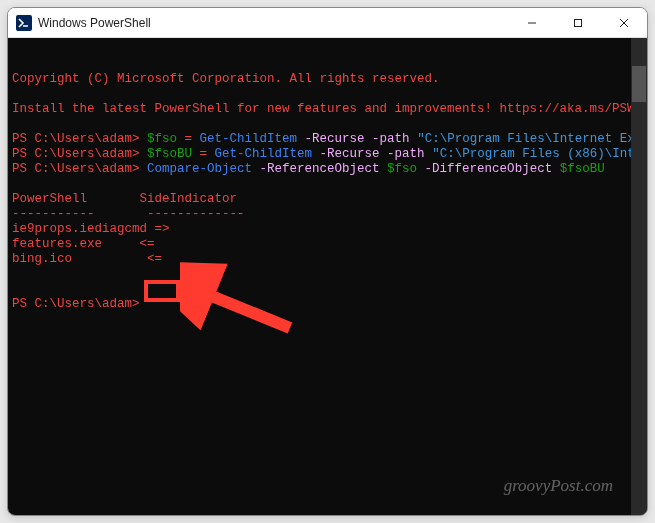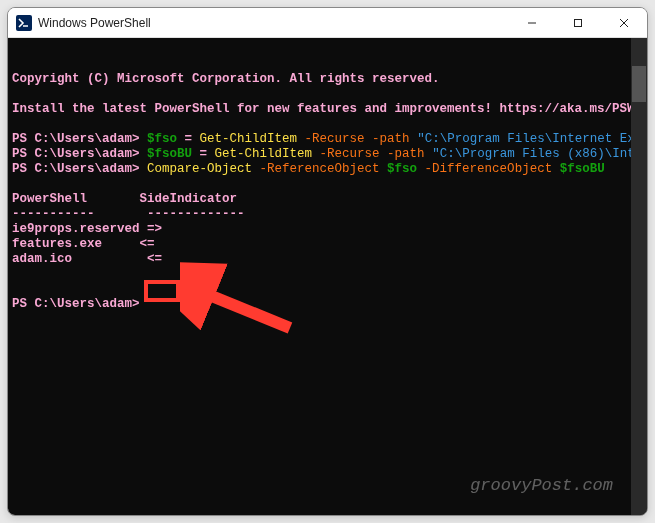--- a/index.html
+++ b/index.html
@@ -74,25 +74,25 @@
       font-size: 12.5px;
       line-height: 15px;
       padding: 4px 0 4px 4px;
       position: relative;
       overflow: hidden;
       white-space: pre;
     }
     .terminal-content {
       position: relative;
     }
-    .t-white { color: #f9a8d4; font-weight: bold; }
-    .t-yellow { color: #fde047; }
-    .t-darkgray { color: #f97316; }
+    .t-white { color: #ef4444; }
+    .t-yellow { color: #3b82f6; }
+    .t-darkgray { color: #f0abfc; }
     .t-cyan { color: #3a96dd; }
-    .t-green { color: #13a10e; font-weight: bold; }
+    .t-green { color: #13a10e; }
     .scrollbar-track {
       position: absolute;
       right: 0;
       top: 0;
       bottom: 0;
       width: 16px;
       background: #2a2a2a;
     }
     .scrollbar-thumb {
       position: absolute;
@@ -117,21 +117,21 @@
       top: 258px;
       width: 120px;
       height: 80px;
       pointer-events: none;
     }
     .watermark {
       position: absolute;
       right: 34px;
       bottom: 22px;
       color: rgba(255,255,255,0.35);
-      font-family: Liberation Mono, monospace;
+      font-family: Liberation Serif, serif;
       font-style: italic;
       font-size: 17px;
     }
   </style>
 </head>
 <body>
 
 <div class="window">
   <div class="titlebar">
     <span class="titlebar-icon">
@@ -166,23 +166,23 @@
     <div class="terminal-content"><span class="t-white">Copyright (C) Microsoft Corporation. All rights reserved.</span>
 
 <span class="t-white">Install the latest PowerShell for new features and improvements! https://aka.ms/PSWindows</span>
 
 <span class="t-white">PS C:\Users\adam&gt; </span><span class="t-green">$fso</span><span class="t-white"> = </span><span class="t-yellow">Get-ChildItem</span><span class="t-darkgray"> -Recurse</span><span class="t-darkgray"> -path </span><span class="t-cyan">"C:\Program Files\Internet Explorer"</span>
 <span class="t-white">PS C:\Users\adam&gt; </span><span class="t-green">$fsoBU</span><span class="t-white"> = </span><span class="t-yellow">Get-ChildItem</span><span class="t-darkgray"> -Recurse</span><span class="t-darkgray"> -path </span><span class="t-cyan">"C:\Program Files (x86)\Internet Explorer"</span>
 <span class="t-white">PS C:\Users\adam&gt; </span><span class="t-yellow">Compare-Object</span><span class="t-darkgray"> -ReferenceObject </span><span class="t-green">$fso</span><span class="t-darkgray"> -DifferenceObject </span><span class="t-green">$fsoBU</span>
 
 <span class="t-white">PowerShell</span>       <span class="t-white">SideIndicator</span>
 <span class="t-white">-----------</span>       <span class="t-white">-------------</span>
-<span class="t-white">ie9props.reserved</span> <span class="t-white">=&gt;</span>
+<span class="t-white">ie9props.iediagcmd</span> <span class="t-white">=&gt;</span>
 <span class="t-white">features.exe</span>     <span class="t-white">&lt;=</span>
-<span class="t-white">adam.ico</span>          <span class="t-white">&lt;=</span>
+<span class="t-white">bing.ico</span>          <span class="t-white">&lt;=</span>
 
 
 <span class="t-white">PS C:\Users\adam&gt; </span></div>
 
     <div class="scrollbar-track">
       <div class="scrollbar-thumb"></div>
     </div>
 
     <div class="watermark">groovyPost.com</div>
   </div>

